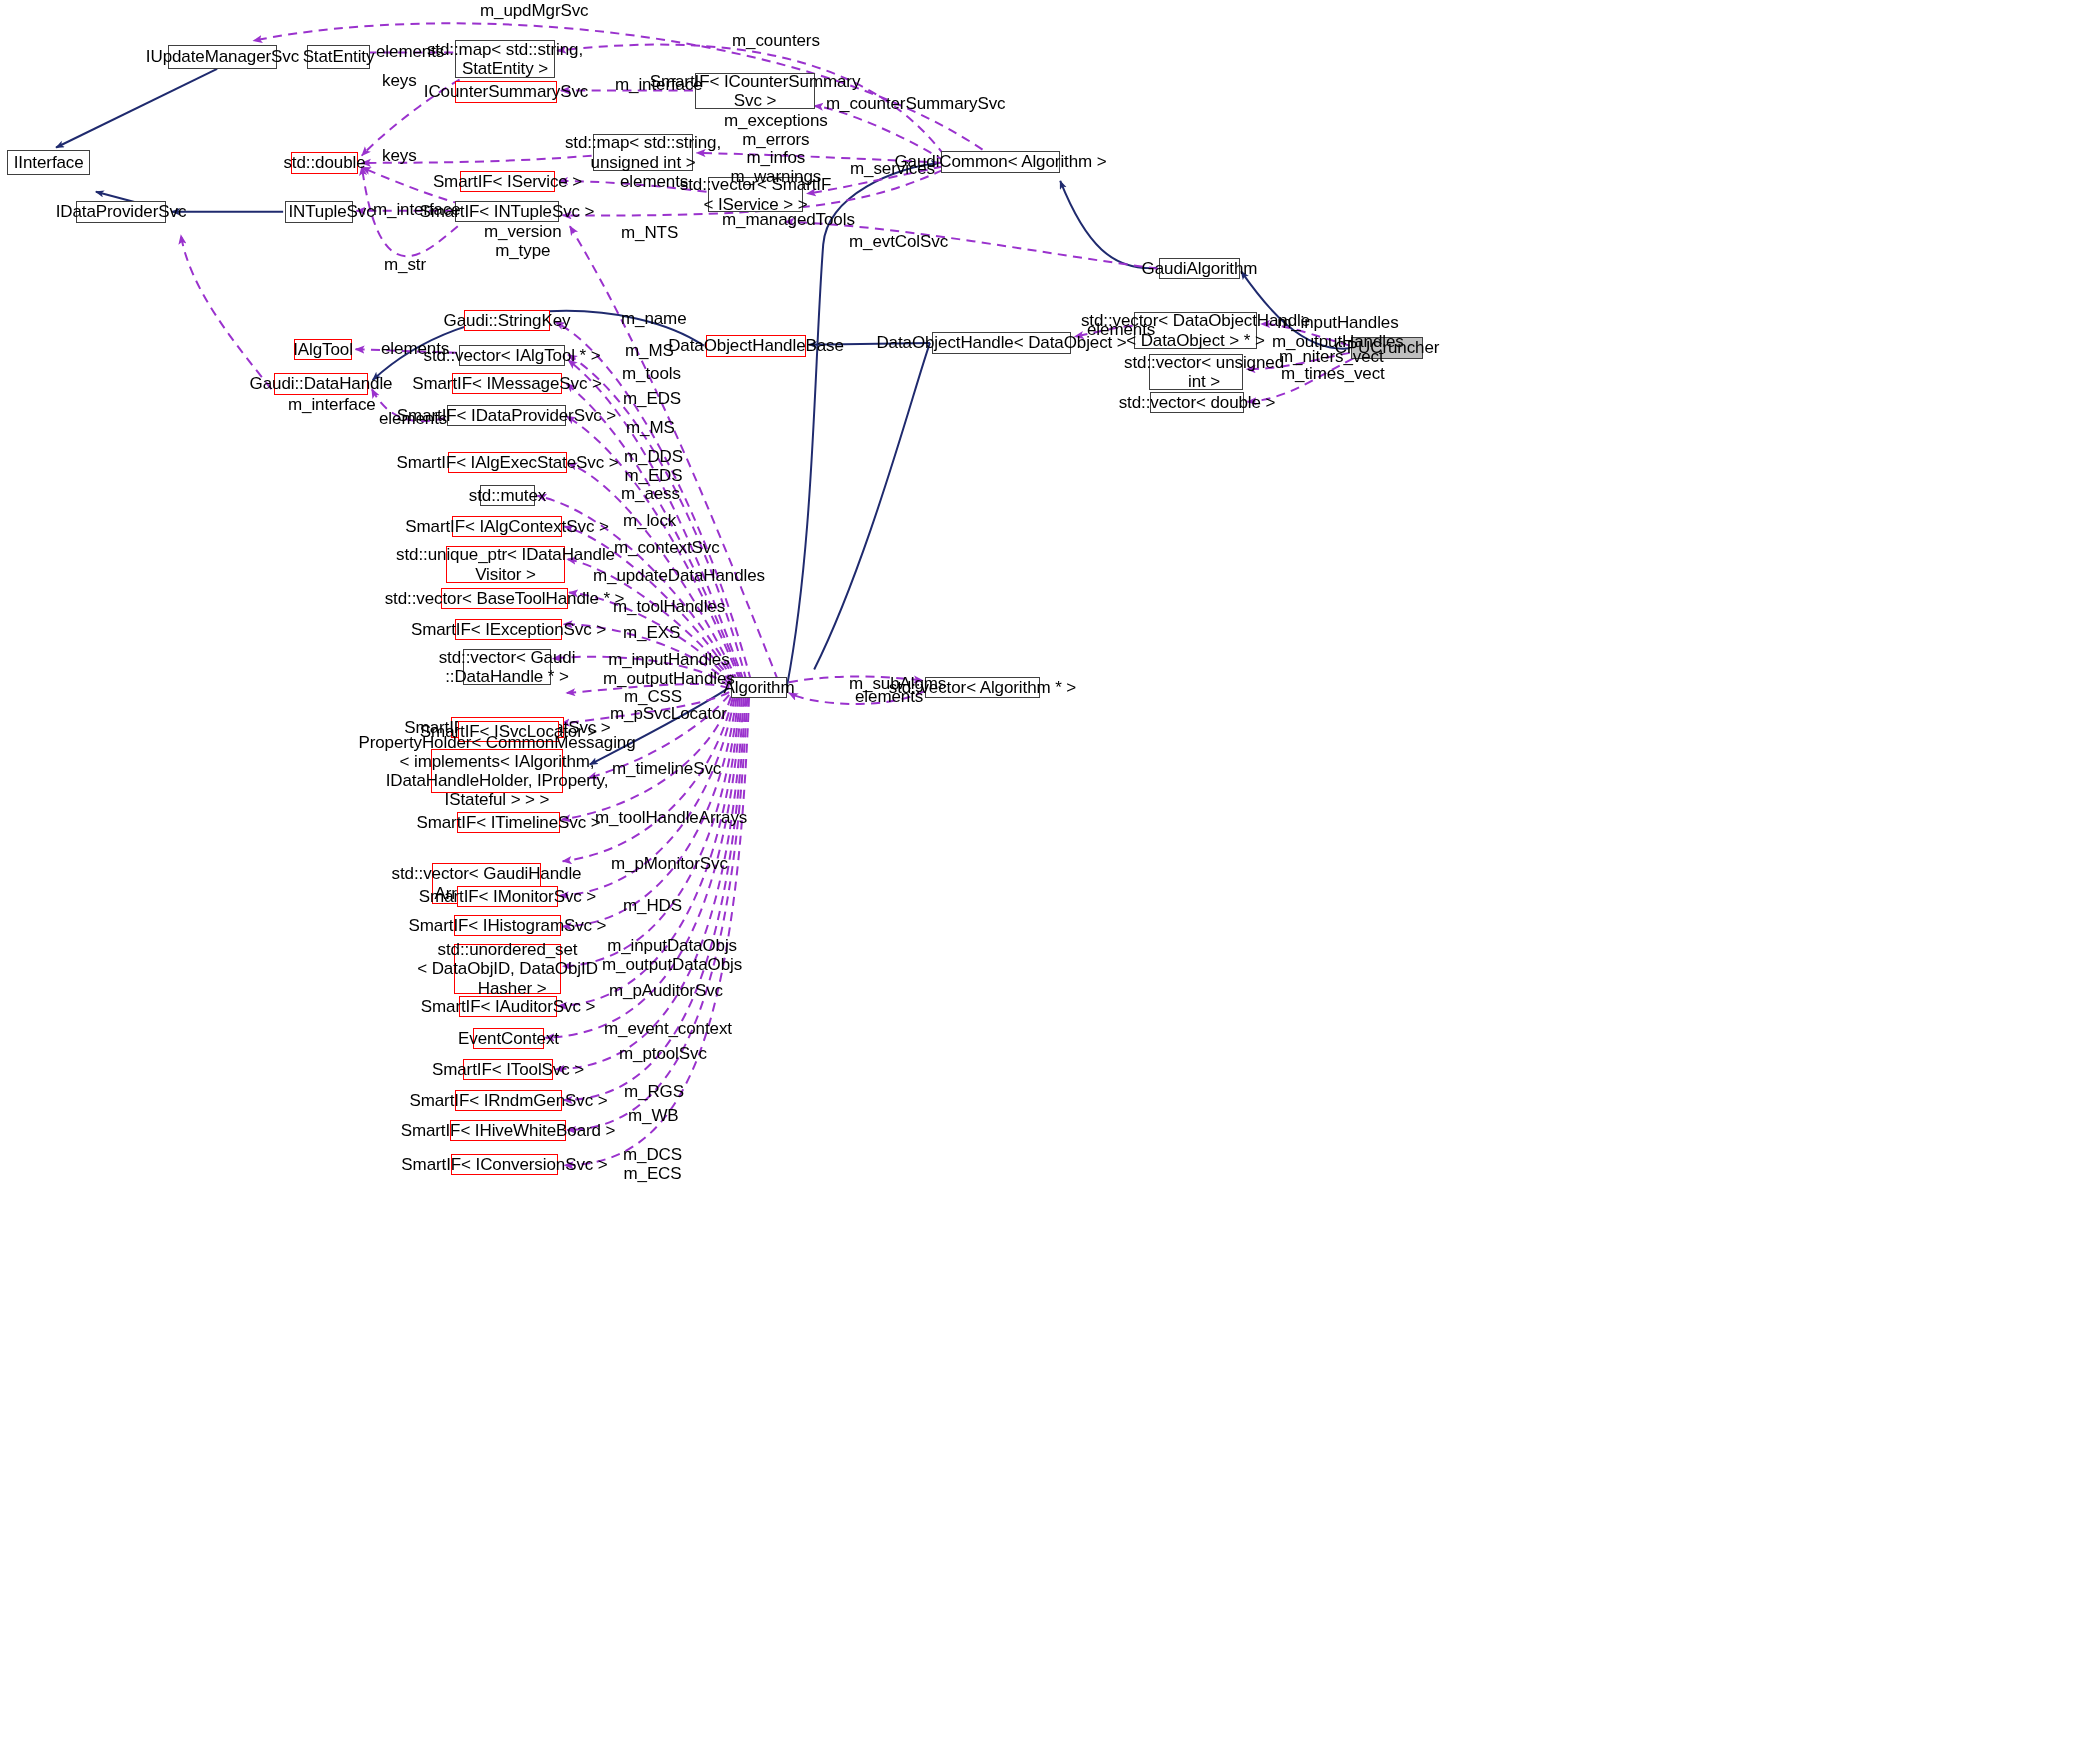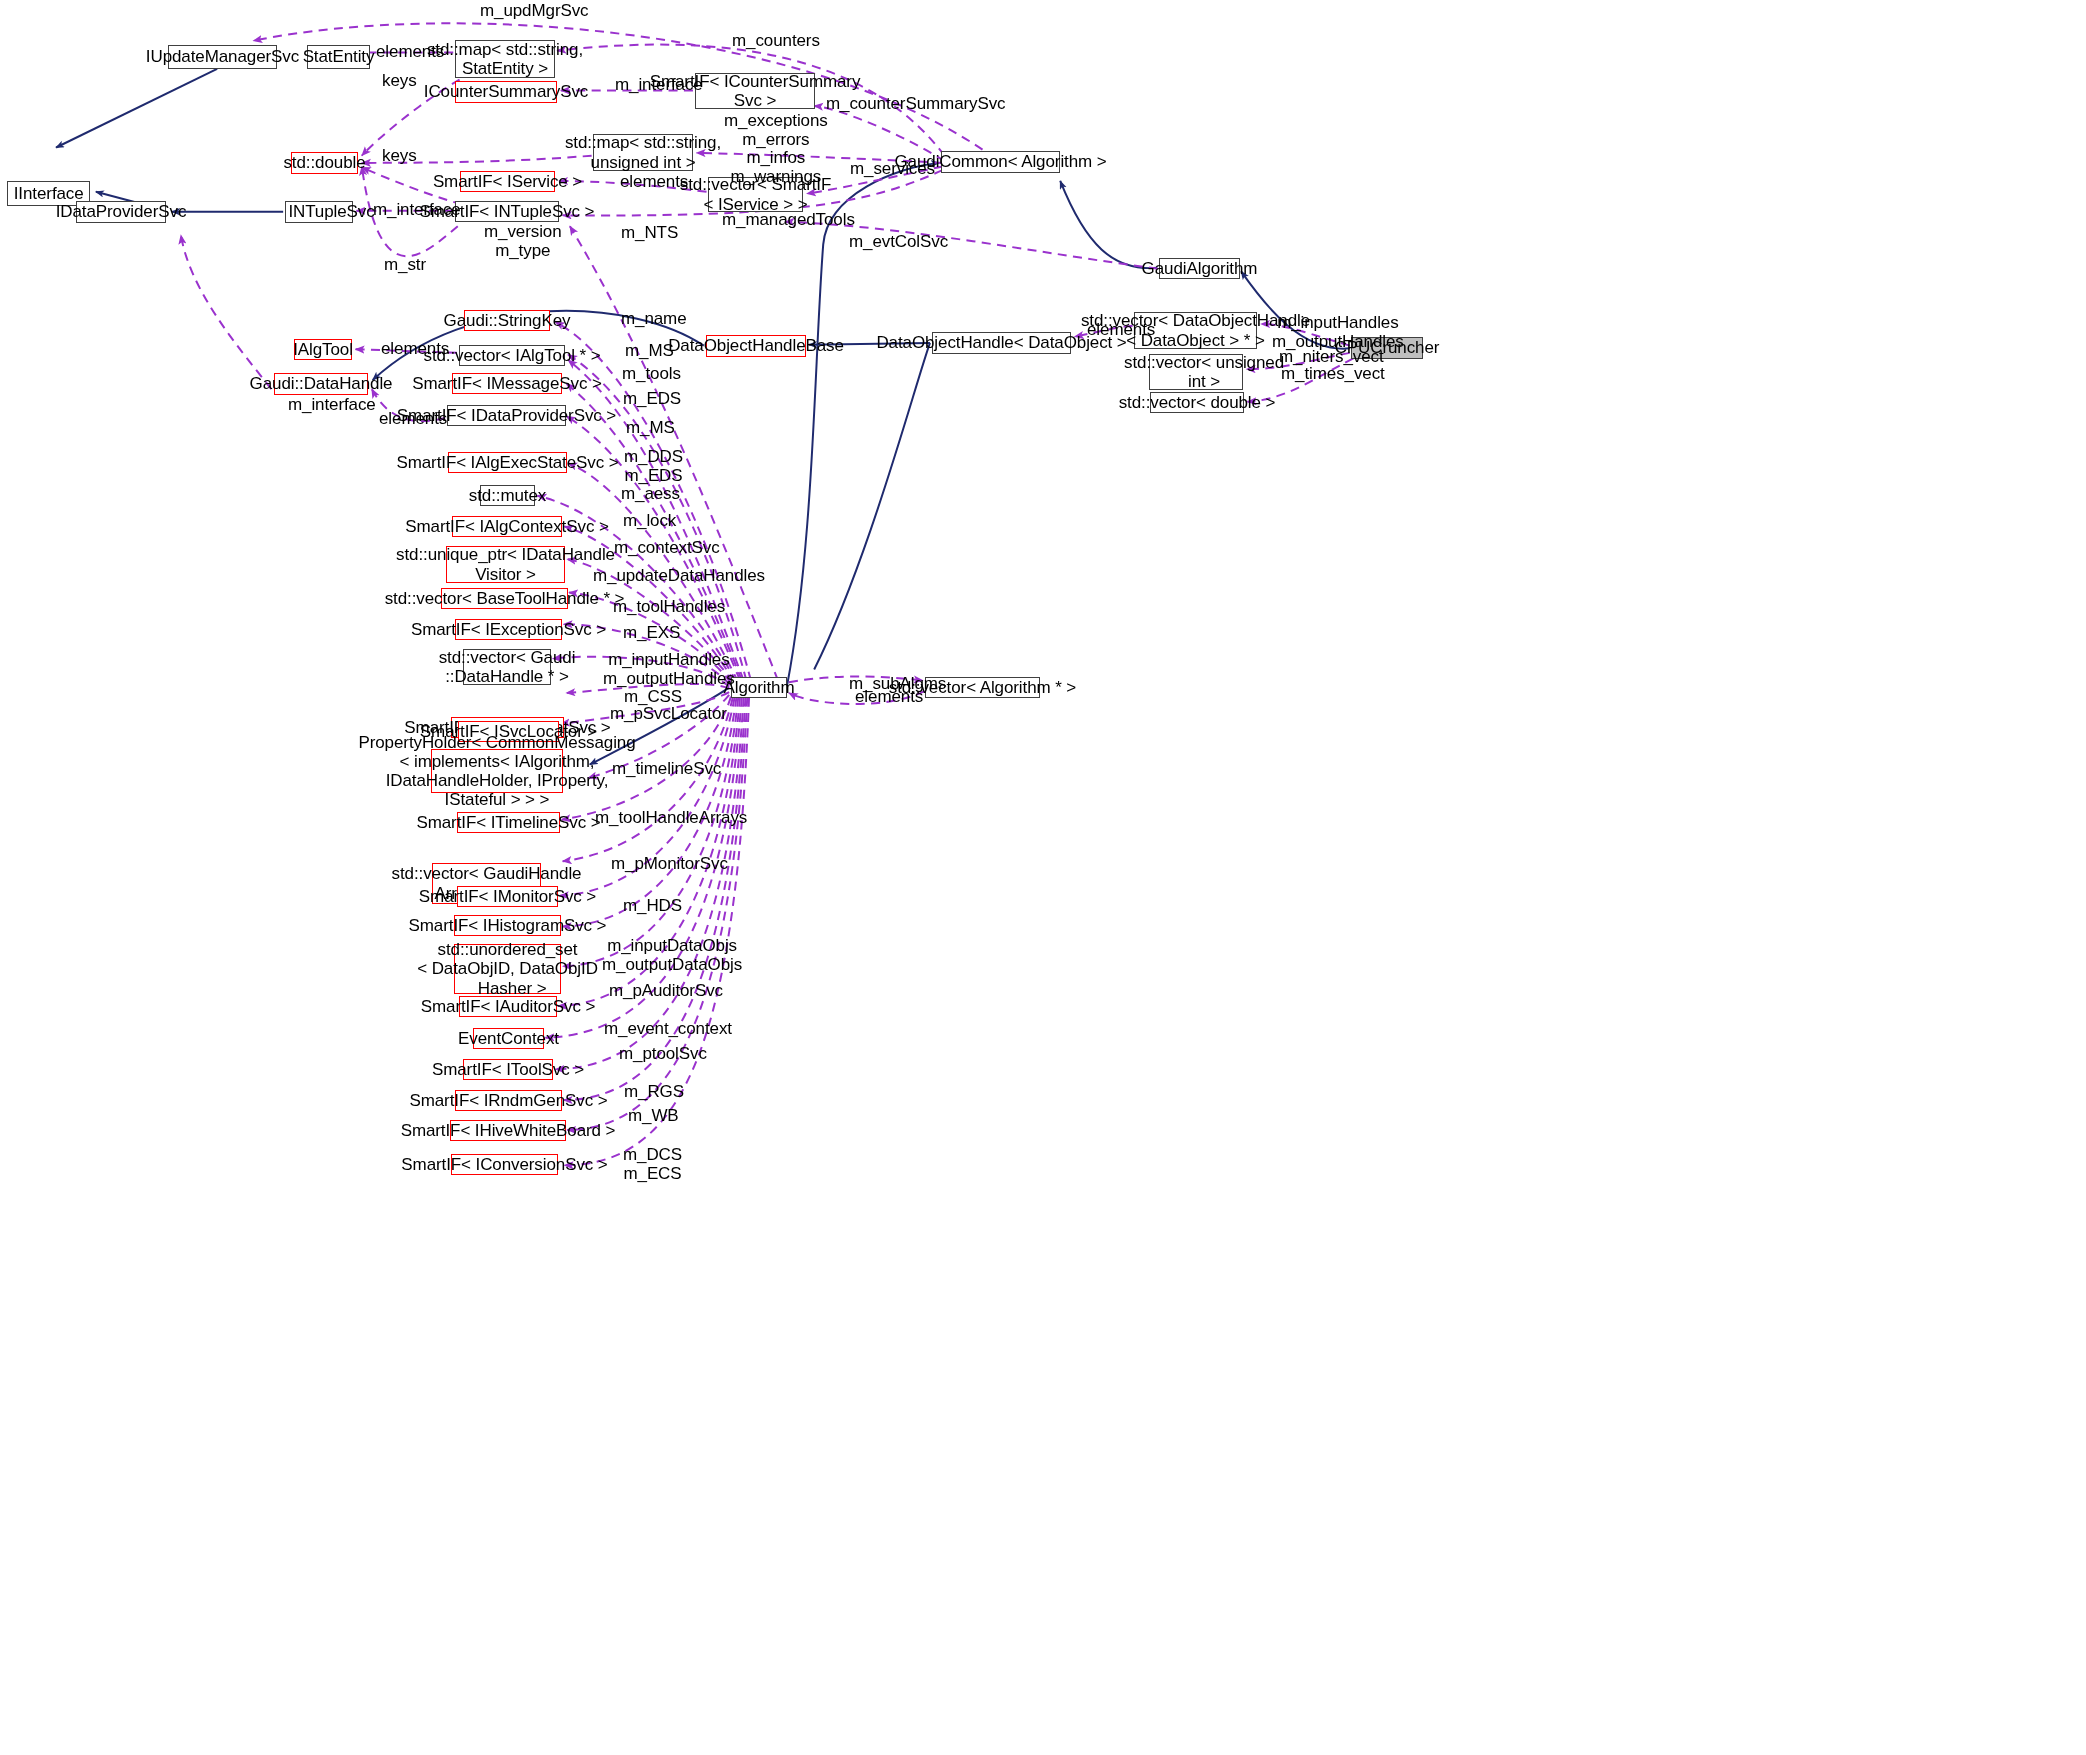--- a/index.html
+++ b/index.html
@@ -125,21 +125,21 @@
       <path d="M818,771 C800,980 735,1108 617,1112" marker-end="url(#arrowPurple)"></path>
       <path d="M820,771 C802,1010 740,1143 603,1147" marker-end="url(#arrowPurple)"></path>
       <path d="M822,771 C806,1040 745,1180 614,1182" marker-end="url(#arrowPurple)"></path>
       <path d="M824,771 C808,1070 750,1215 623,1216" marker-end="url(#arrowPurple)"></path>
       <path d="M826,771 C810,1100 752,1248 627,1249" marker-end="url(#arrowPurple)"></path>
       <path d="M828,771 C814,1140 760,1288 624,1288" marker-end="url(#arrowPurple)"></path>
     </g>
   </svg>
 
   <div id="nodes">
-      <div class="node-box black" style="left: 7.2px; top: 150px; width: 83px; height: 25px; margin-top: 31px;">IInterface</div>
+      <div class="node-box black" style="left: 7.2px; top: 150px; width: 83px; height: 25px;">IInterface</div>
       <div class="node-box black" style="left: 168px; top: 45px; width: 109px; height: 23.5px;">IUpdateManagerSvc</div>
       <div class="node-box black" style="left: 287px; top: 45px; width: 63px; height: 23.5px; margin-left: 20px;">StatEntity</div>
       <div class="node-box black" style="left: 455px; top: 40px; width: 100px; height: 38px;">std::map&lt; std::string,
 StatEntity &gt;</div>
       <div class="node-box red" style="left: 455px; top: 81px; width: 102px; height: 22px;">ICounterSummarySvc</div>
       <div class="node-box black" style="left: 695px; top: 73px; width: 120px; height: 36px;">SmartIF&lt; ICounterSummary
 Svc &gt;</div>
       <div class="node-box black" style="left: 76px; top: 201px; width: 90px; height: 22px;">IDataProviderSvc</div>
       <div class="node-box red" style="left: 291px; top: 152px; width: 67px; height: 22px;">std::double</div>
       <div class="node-box black" style="left: 593px; top: 134px; width: 100px; height: 37px;">std::map&lt; std::string,

